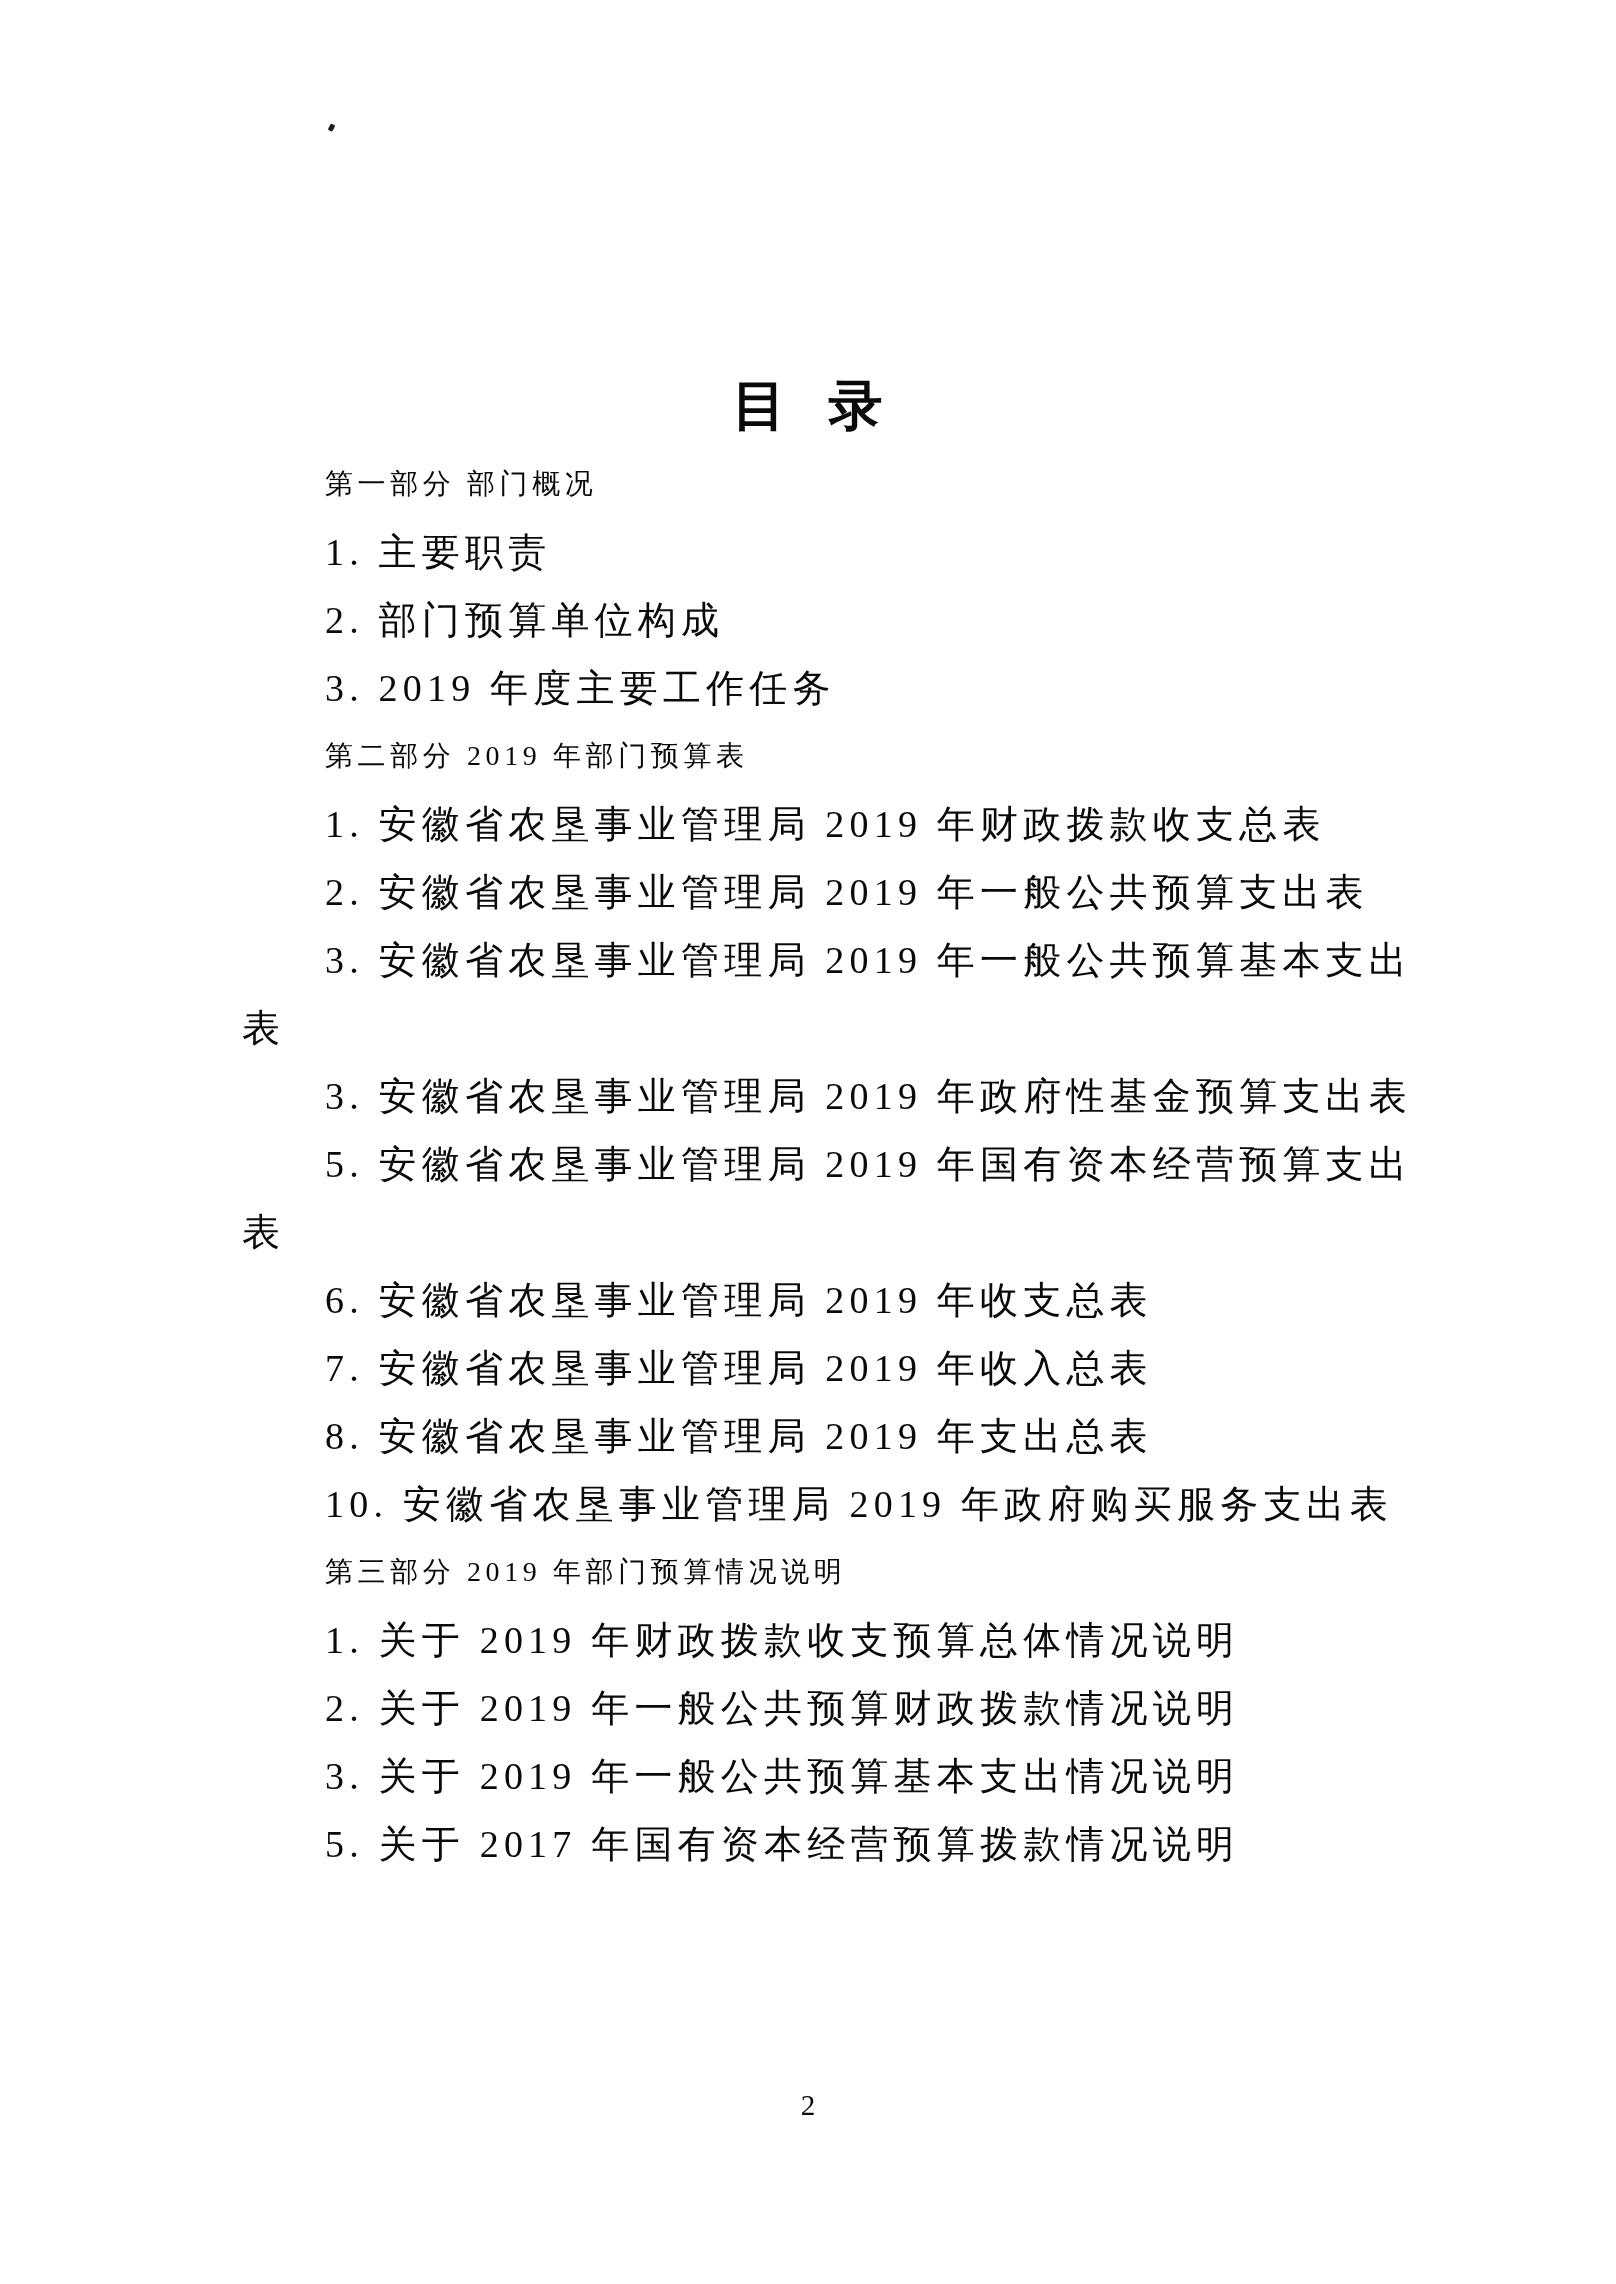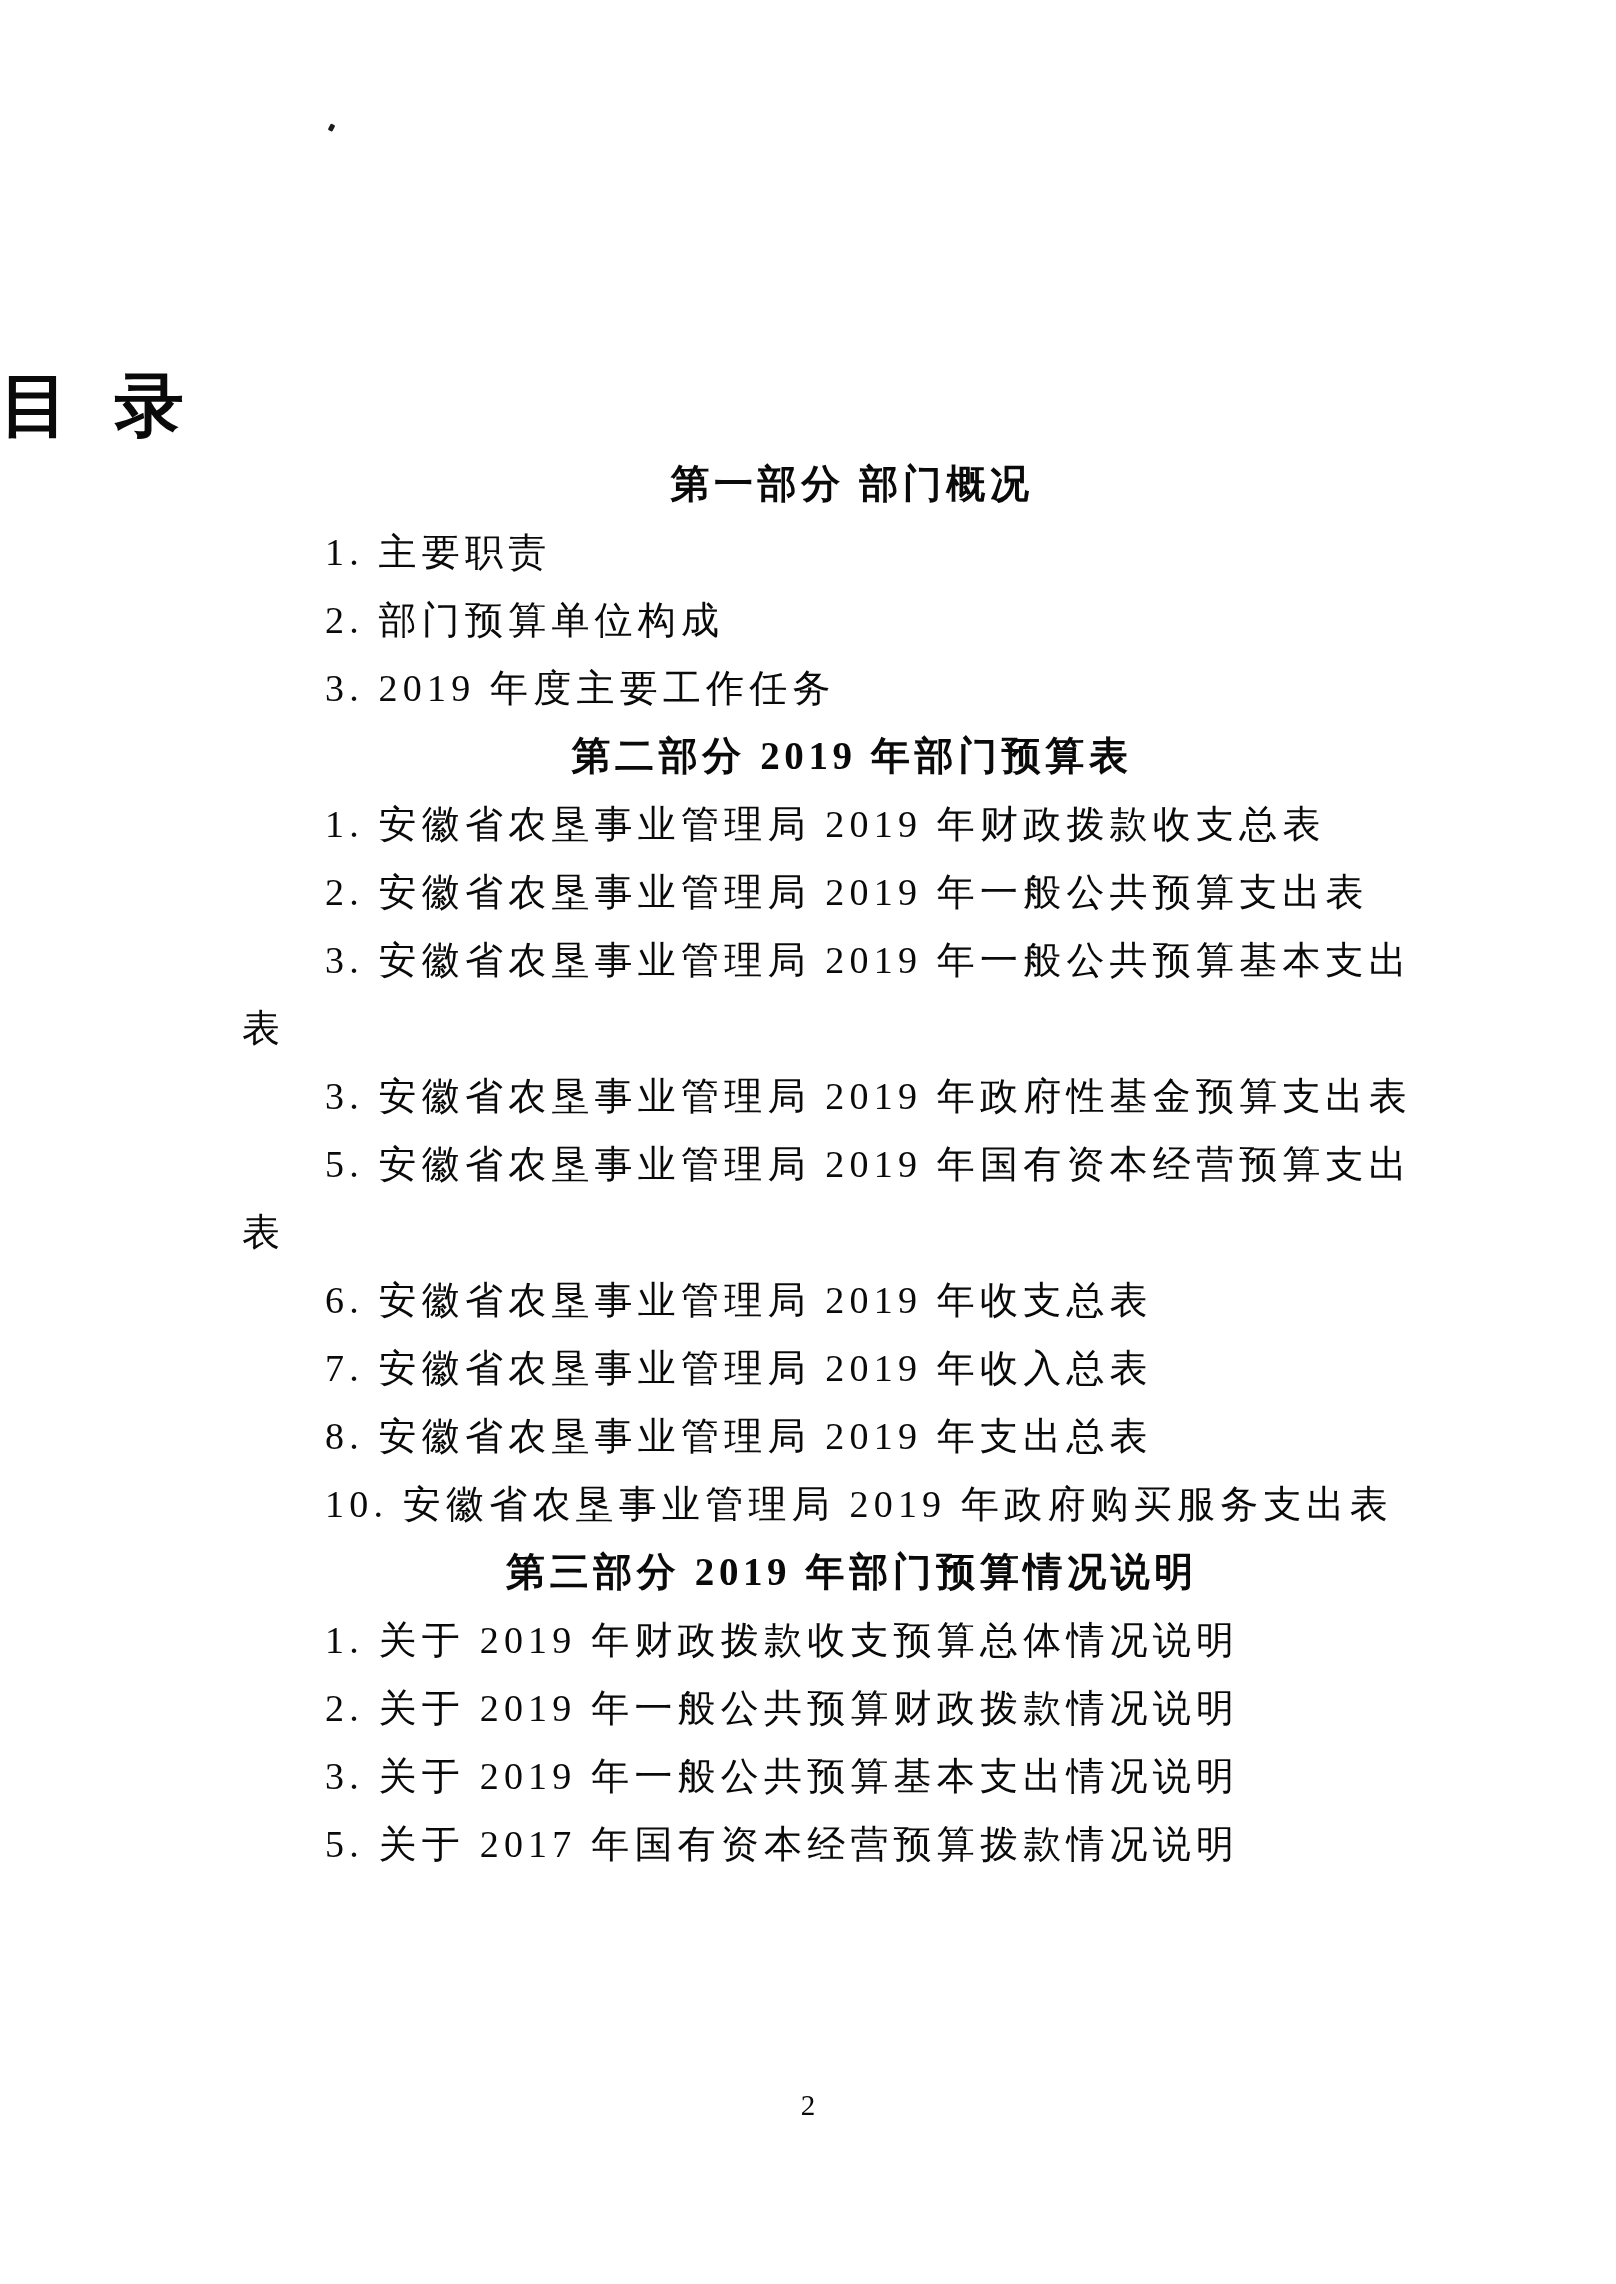--- a/index.html
+++ b/index.html
@@ -27,22 +27,22 @@
     border-radius: 1.3px;
     transform: rotate(28deg);
   }
   .doc-title {
     position: absolute;
     top: 369px;
     left: 0;
     width: 100%;
     height: 74px;
     line-height: 74px;
-    text-align: left;
-    font-size: 69px;
+    text-align: center;
+    font-size: 54px;
     font-weight: 700;
     letter-spacing: 1.3px;
     word-spacing: 26px;
     white-space: nowrap;
   }
   .toc {
     position: absolute;
     left: 242px;
     top: 450px;
     width: 1137px;
@@ -54,24 +54,23 @@
     letter-spacing: 5.2px;
     white-space: nowrap;
   }
   .line.indent {
     text-indent: 83px;
   }
   .line.flush {
     text-indent: 0;
   }
   .line.heading {
-    font-weight: 700;
-    font-size: 39px;
+    font-weight: 400;
+    font-size: 28px;
     letter-spacing: 4.6px;
-    text-align: center;
   }
   .page-number {
     position: absolute;
     top: 2089px;
     left: 0;
     width: 100%;
     height: 33px;
     line-height: 33px;
     text-align: center;
     font-size: 29px;

